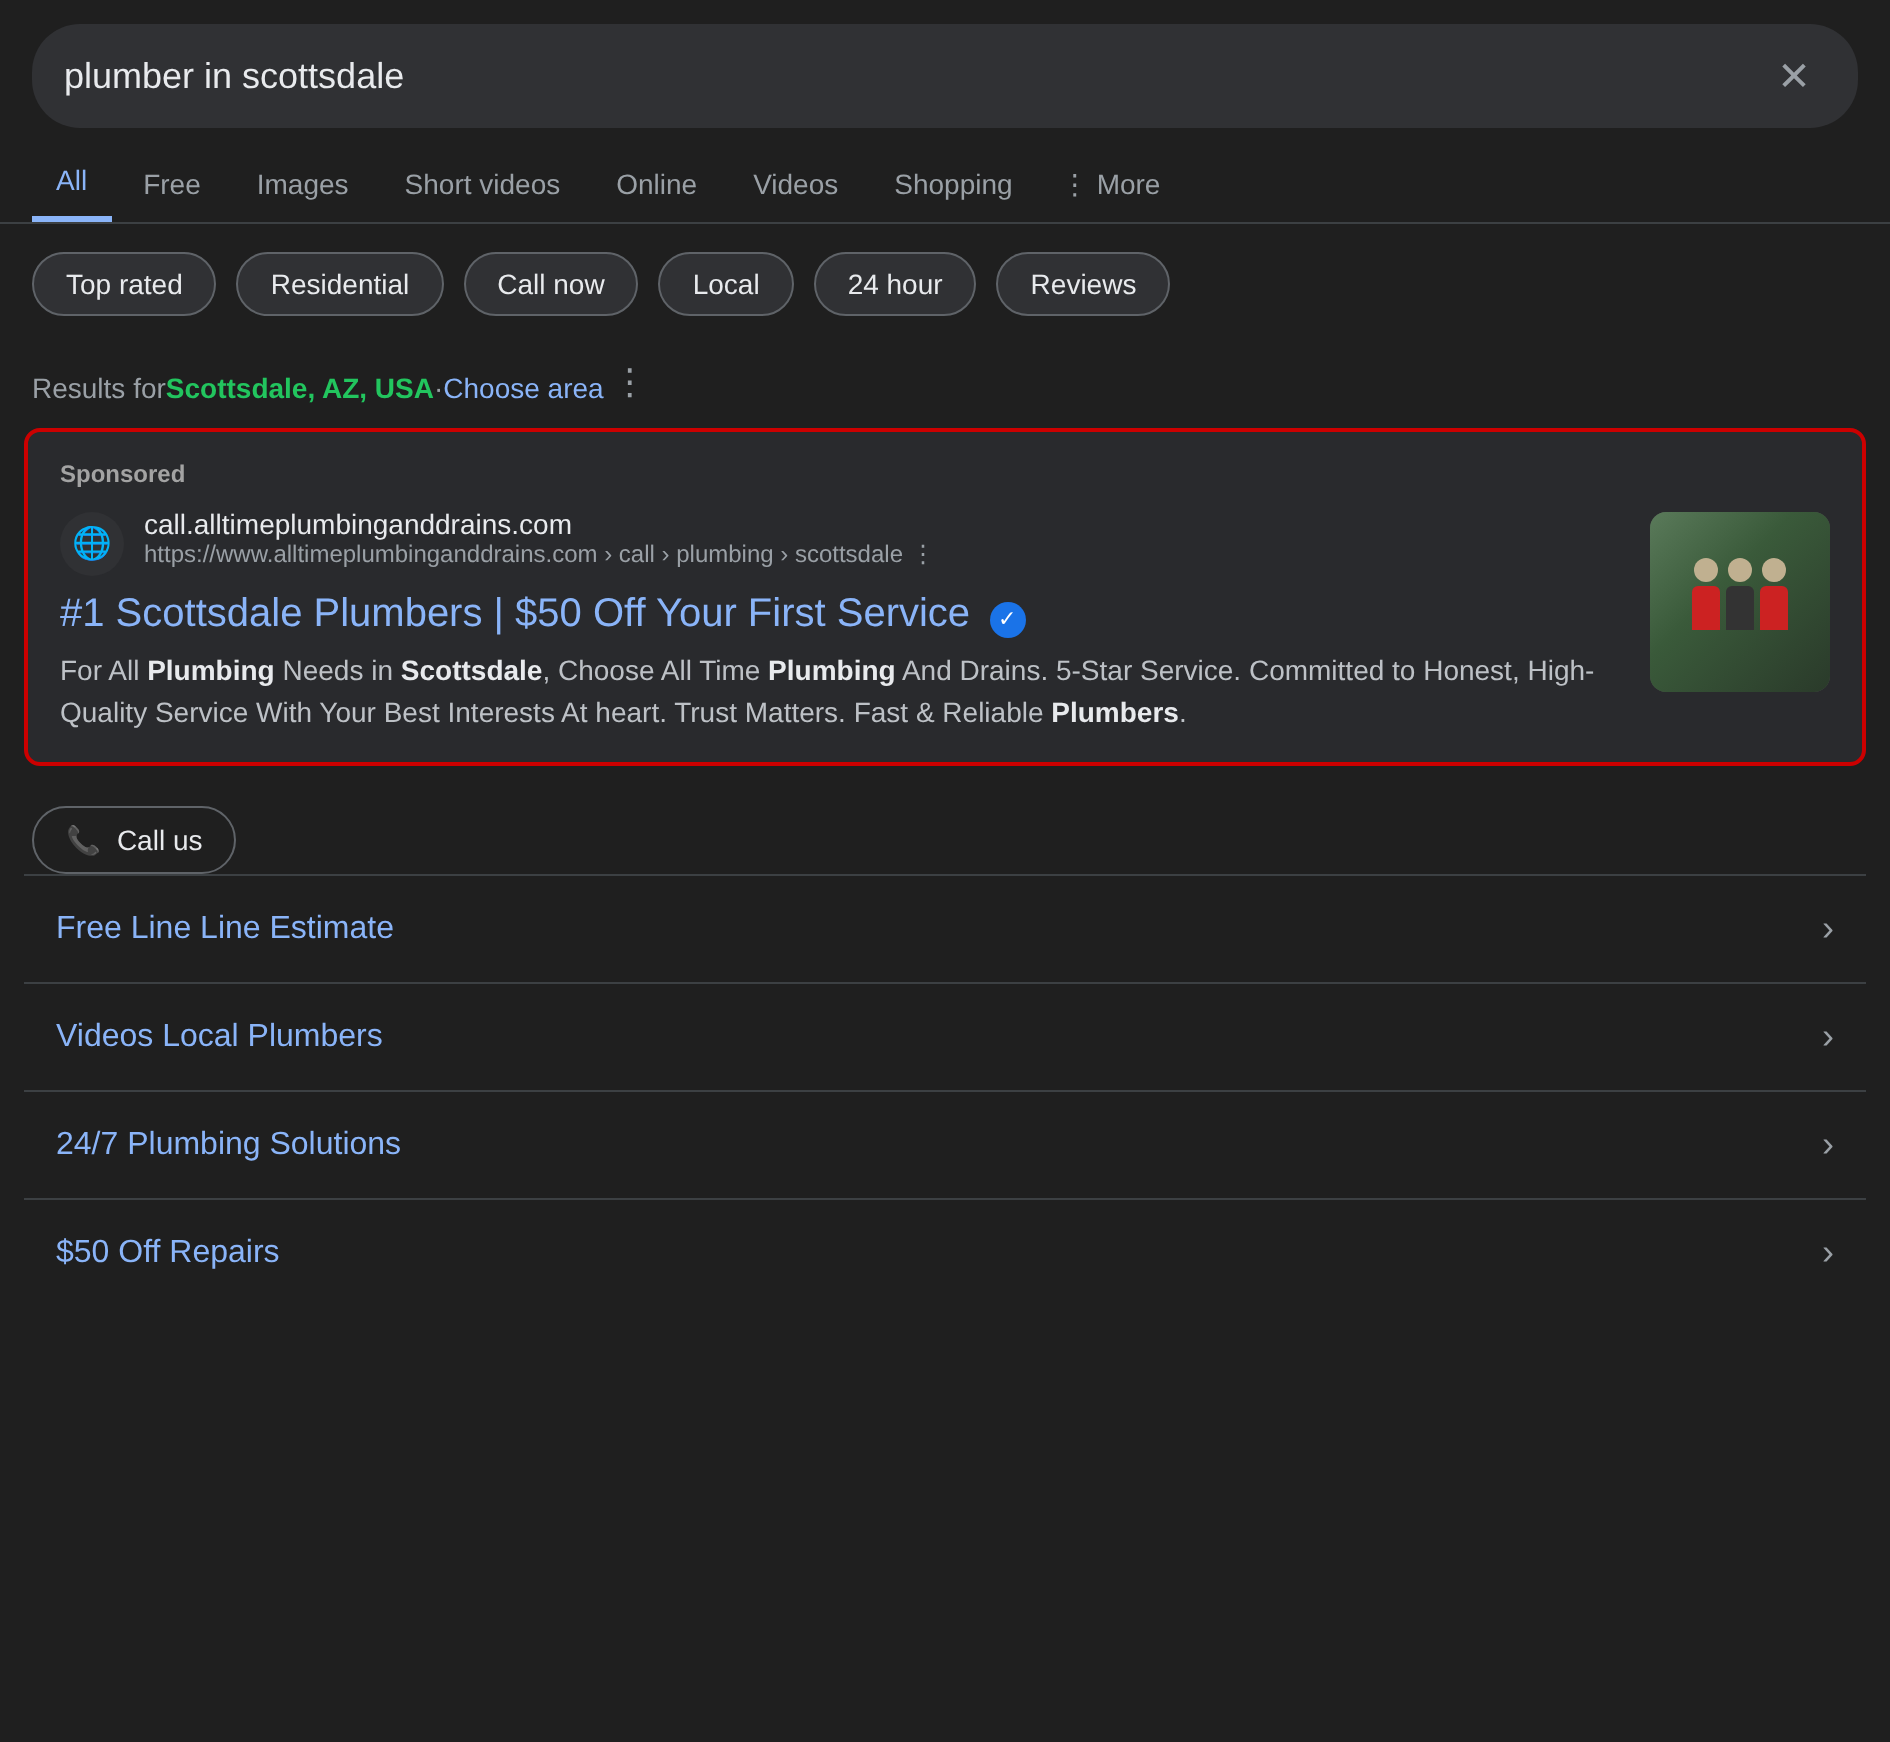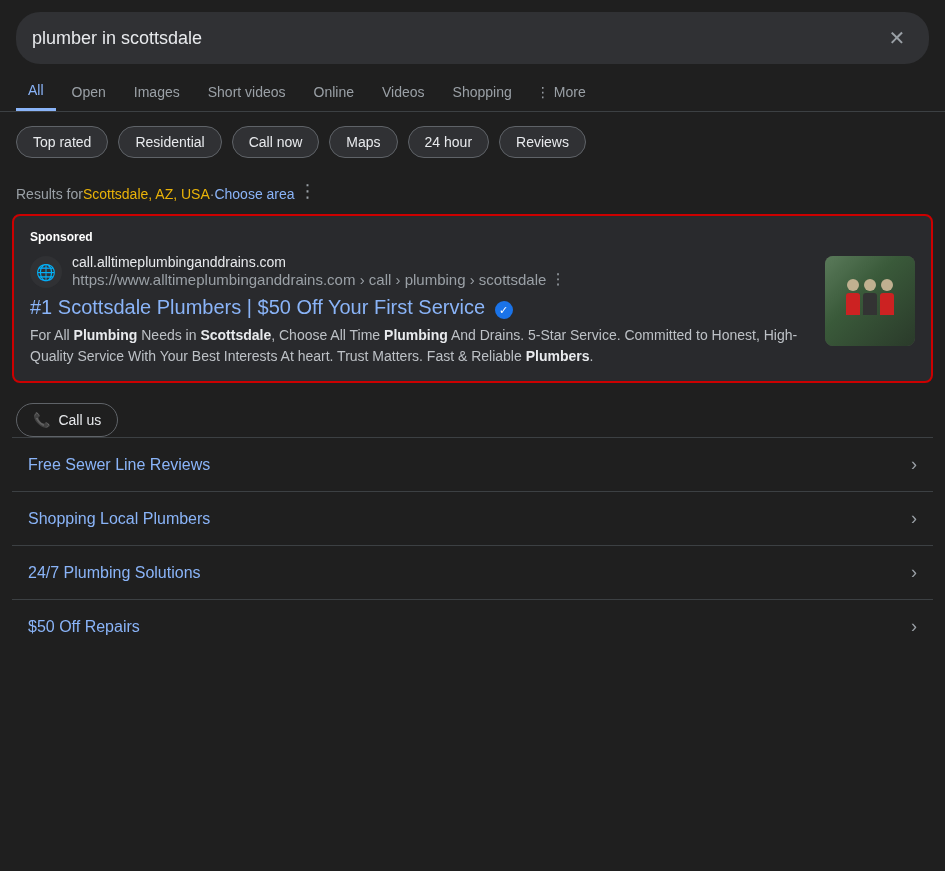--- a/index.html
+++ b/index.html
@@ -97,22 +97,22 @@
     
     .results-info {
       padding: 8px 16px 12px 16px;
       font-size: 14px;
       color: #9aa0a6;
       display: flex;
       align-items: flex-end;
       gap: 0;
     }
     .results-info strong {
-      color: #eab308;
-      font-weight: 400;
+      color: #22c55e;
+      font-weight: 700;
     }
     .results-info .choose-area {
       color: #8ab4f8;
       cursor: pointer;
     }
     .results-info .dots-btn {
       color: #9aa0a6;
       cursor: pointer;
       font-size: 18px;
       margin-left: 4px;
@@ -122,21 +122,21 @@
     .sponsored-card {
       margin: 0 12px 8px 12px;
       background-color: #292a2d;
       border: 2px solid #cc0000;
       border-radius: 8px;
       padding: 14px 16px;
       position: relative;
     }
     .sponsored-label {
       font-size: 12px;
-      color: #ffffff;
+      color: #a3a3a3;
       font-weight: 600;
       margin-bottom: 10px;
     }
     .ad-header {
       display: flex;
       align-items: flex-start;
       gap: 10px;
     }
     .ad-globe-icon {
       width: 32px;
@@ -151,24 +151,24 @@
       margin-top: 2px;
     }
     .ad-url-block {
       flex: 1;
     }
     .ad-url-domain {
       font-size: 14px;
       color: #e8eaed;
     }
     .ad-url-full {
-      font-size: 15px;
-      color: #9aa0a6;
-      display: flex;
-      align-items: center;
+      font-size: 12px;
+      color: #9aa0a6;
+      display: flex;
+      align-items: flex-start;
       gap: 4px;
     }
     .ad-url-full .three-dots {
       cursor: pointer;
       color: #9aa0a6;
     }
     .ad-image {
       width: 90px;
       height: 90px;
       border-radius: 8px;
@@ -295,38 +295,38 @@
 
 
 <div class="search-bar-container">
   <input type="text" class="search-input" value="plumber in scottsdale" style="">
   <button class="search-clear-btn">✕</button>
 </div>
 
 
 <div class="nav-tabs">
   <div class="nav-tab active">All</div>
-  <div class="nav-tab">Open</div>
+  <div class="nav-tab">Free</div>
   <div class="nav-tab">Images</div>
   <div class="nav-tab">Short videos</div>
   <div class="nav-tab">Online</div>
   <div class="nav-tab">Videos</div>
   <div class="nav-tab">Shopping</div>
   <div class="nav-tab-more">
     <span>⋮</span>
     <span>More</span>
   </div>
 </div>
 
 
 <div class="filter-chips">
   <div class="chip">Top rated</div>
   <div class="chip">Residential</div>
   <div class="chip">Call now</div>
-  <div class="chip">Maps</div>
+  <div class="chip">Local</div>
   <div class="chip">24 hour</div>
   <div class="chip">Reviews</div>
 </div>
 
 
 <div class="results-info">
   <span>Results for</span>
   <strong>Scottsdale, AZ, USA</strong>
   <span>·</span>
   <span class="choose-area">Choose area</span>
@@ -378,25 +378,25 @@
 
 
 <button class="call-btn">
   <span>📞</span>
   <span>Call us</span>
 </button>
 
 
 <div class="ad-links">
   <div class="ad-link-item">
-    <span class="ad-link-text">Free Sewer Line Reviews</span>
+    <span class="ad-link-text">Free Line Line Estimate</span>
     <span class="chevron-right">›</span>
   </div>
   <div class="ad-link-item">
-    <span class="ad-link-text">Shopping Local Plumbers</span>
+    <span class="ad-link-text">Videos Local Plumbers</span>
     <span class="chevron-right">›</span>
   </div>
   <div class="ad-link-item">
     <span class="ad-link-text">24/7 Plumbing Solutions</span>
     <span class="chevron-right">›</span>
   </div>
   <div class="ad-link-item">
     <span class="ad-link-text">$50 Off Repairs</span>
     <span class="chevron-right">›</span>
   </div>

